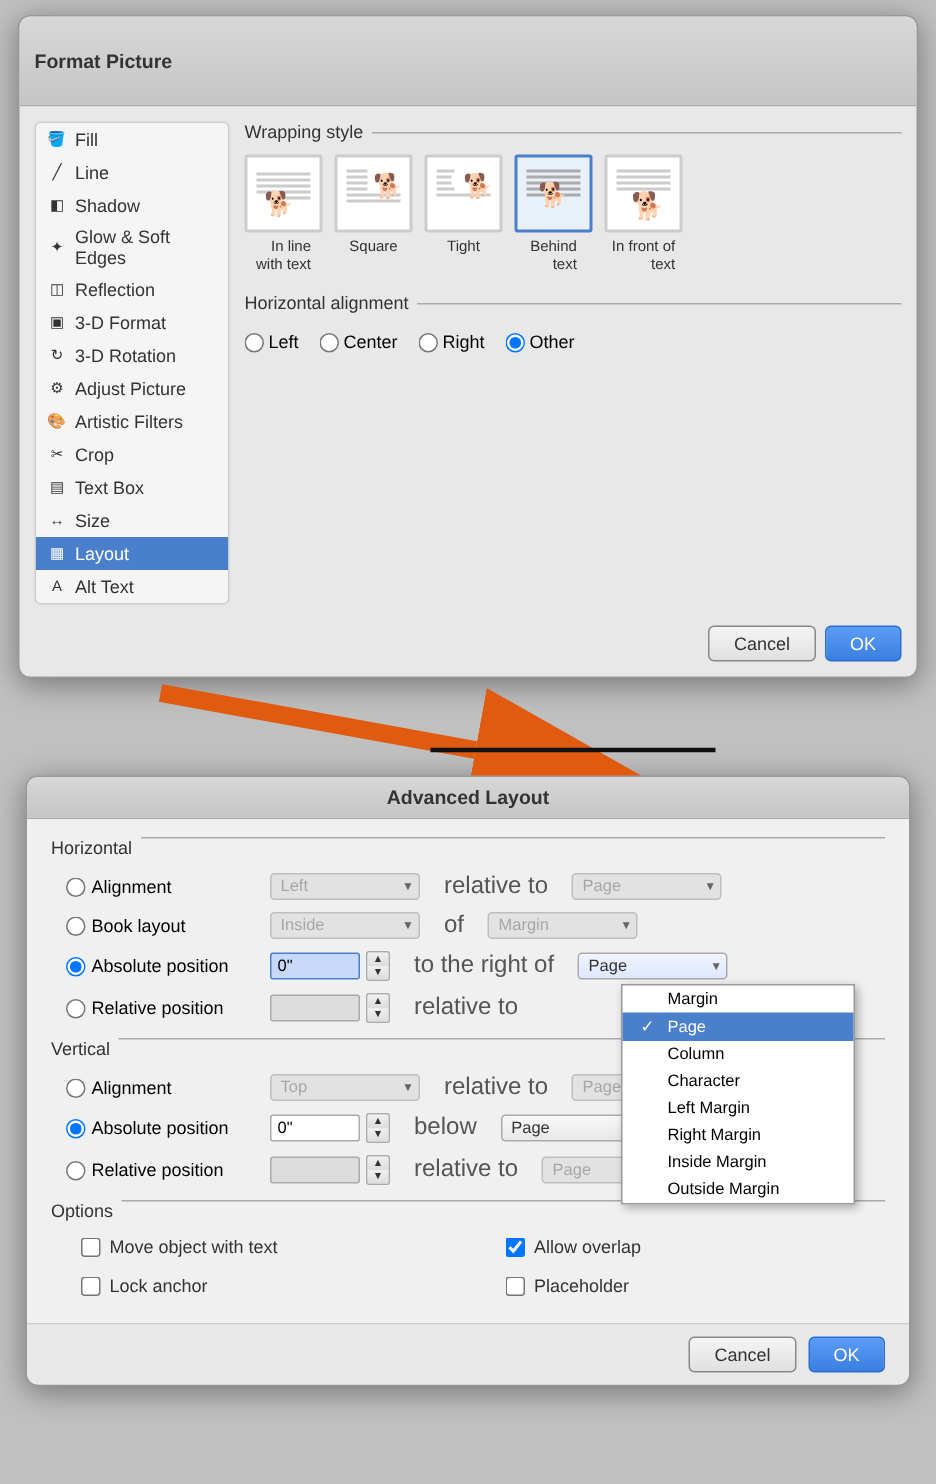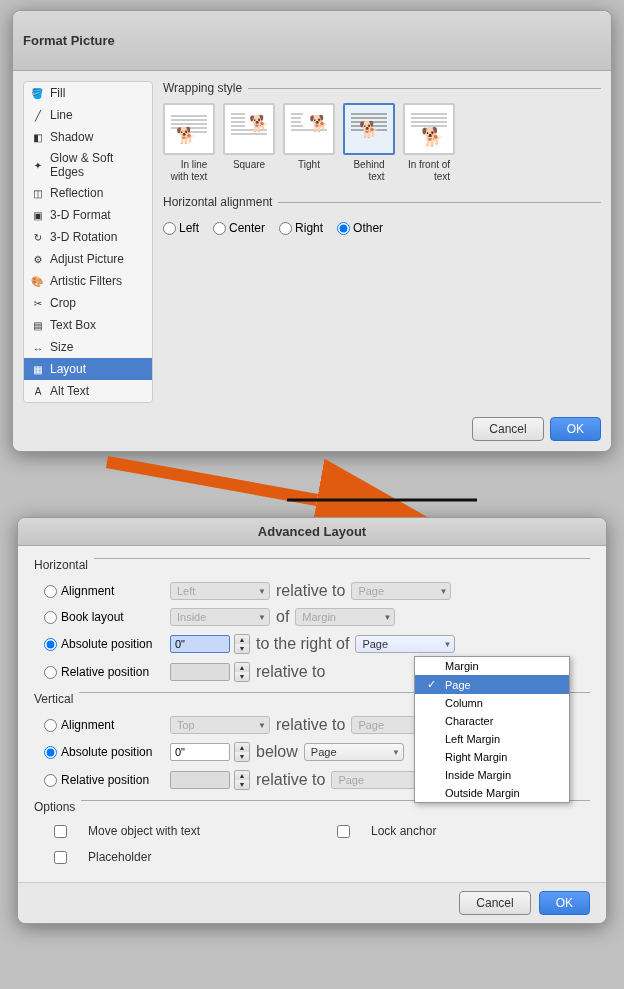--- a/index.html
+++ b/index.html
@@ -236,21 +236,21 @@
       content: '';
       flex: 1;
       height: 1px;
       background: #aaa;
     }
 
     .adv-row {
       display: flex;
       align-items: center;
       margin-bottom: 8px;
-      gap: 6px;
+      gap: 16px;
       padding-left: 10px;
     }
     .adv-row label { min-width: 120px; display: flex; align-items: center; gap: 4px; }
 
     .select-box {
       padding: 2px 20px 2px 6px;
       border: 1px solid #aaa;
       border-radius: 3px;
       background: linear-gradient(to bottom, #f8f8f8, #e8e8e8);
       font-size: 11px;
@@ -334,21 +334,21 @@
     .dropdown-item.selected { background: #4a7fcb; color: white; }
     .check-mark { font-size: 11px; min-width: 12px; }
 
     .vertical-section { margin-top: 10px; }
 
     .options-section { margin-top: 10px; }
 
     .checkbox-row {
       display: flex;
       align-items: flex-end;
-      gap: 21px;
+      gap: 6px;
       margin-bottom: 6px;
       padding-left: 10px;
     }
     .checkbox-row label { font-size: 12px; color: #333; cursor: pointer; }
 
     .options-grid {
       display: grid;
       grid-template-columns: 1fr 1fr;
       gap: 6px 20px;
     }
@@ -742,20 +742,24 @@
 
     <div class="section-label options-section">
       <span>Options</span>
     </div>
     <div class="options-grid" style="padding-left:10px;">
       <div class="checkbox-row">
         <input type="checkbox" id="movetext" style="">
         <label for="movetext">Move object with text</label>
       </div>
       <div class="checkbox-row">
+        <input type="checkbox" id="allowoverlap" checked="" style="">
+        <label for="allowoverlap">Allow overlap</label>
+      </div>
+      <div class="checkbox-row">
         <input type="checkbox" id="lockanchor" style="">
         <label for="lockanchor">Lock anchor</label>
       </div>
       <div class="checkbox-row">
         <input type="checkbox" id="placeholder" style="">
         <label for="placeholder">Placeholder</label>
       </div>
     </div>
   </div>
 

